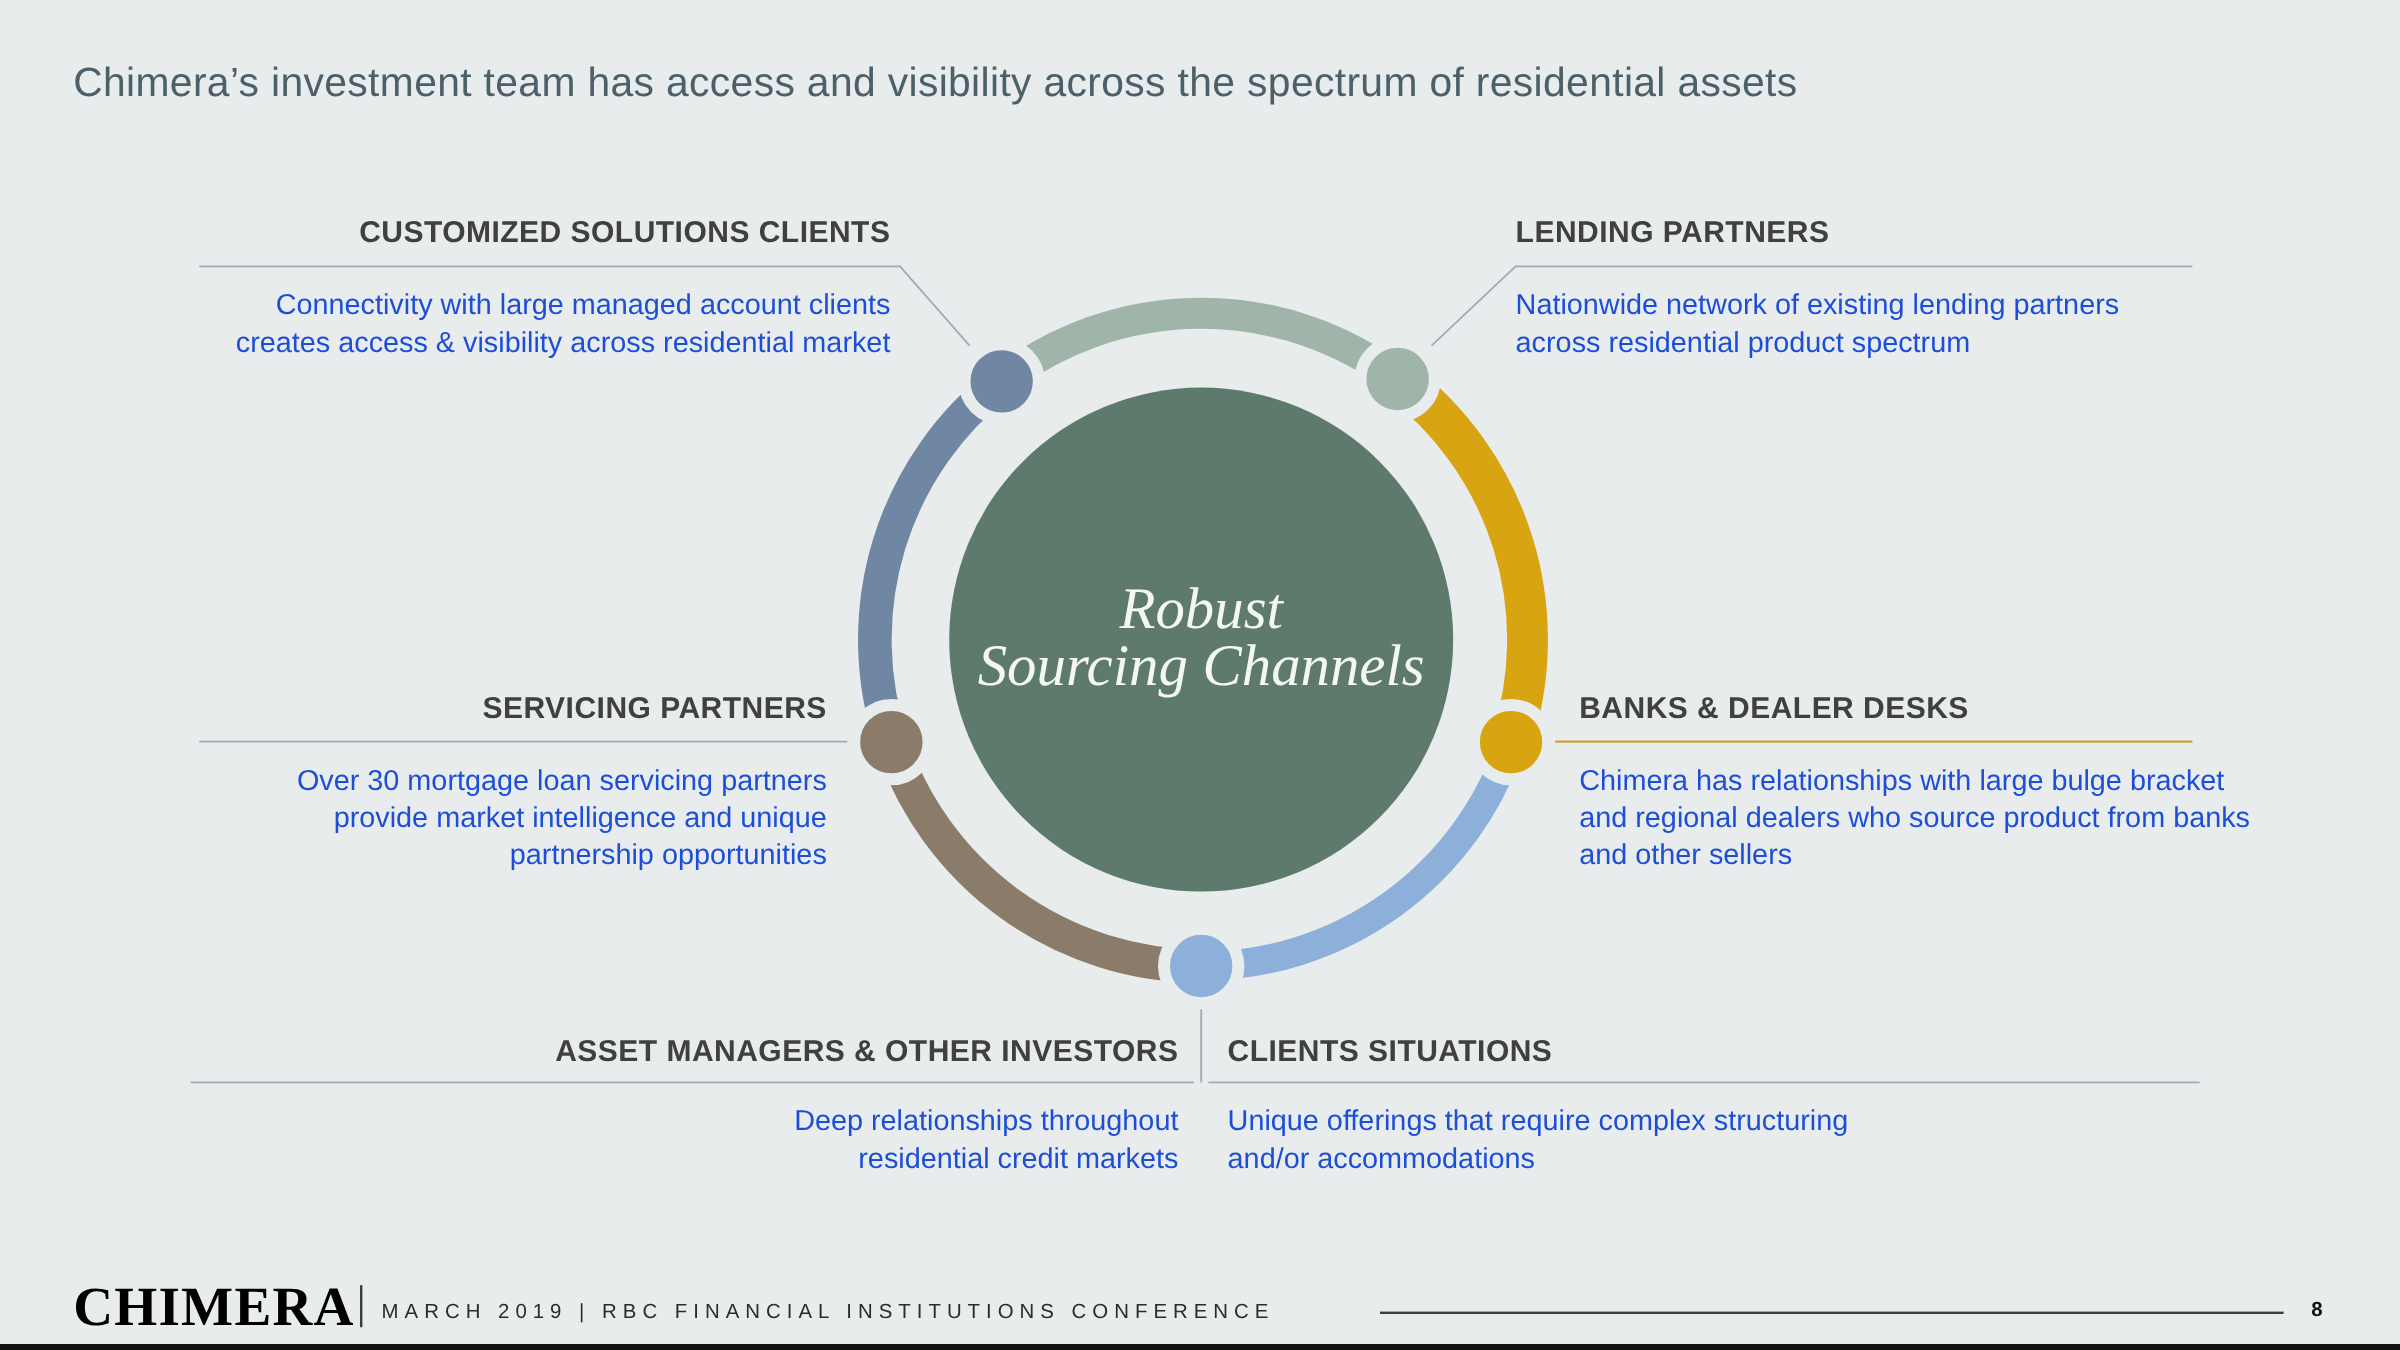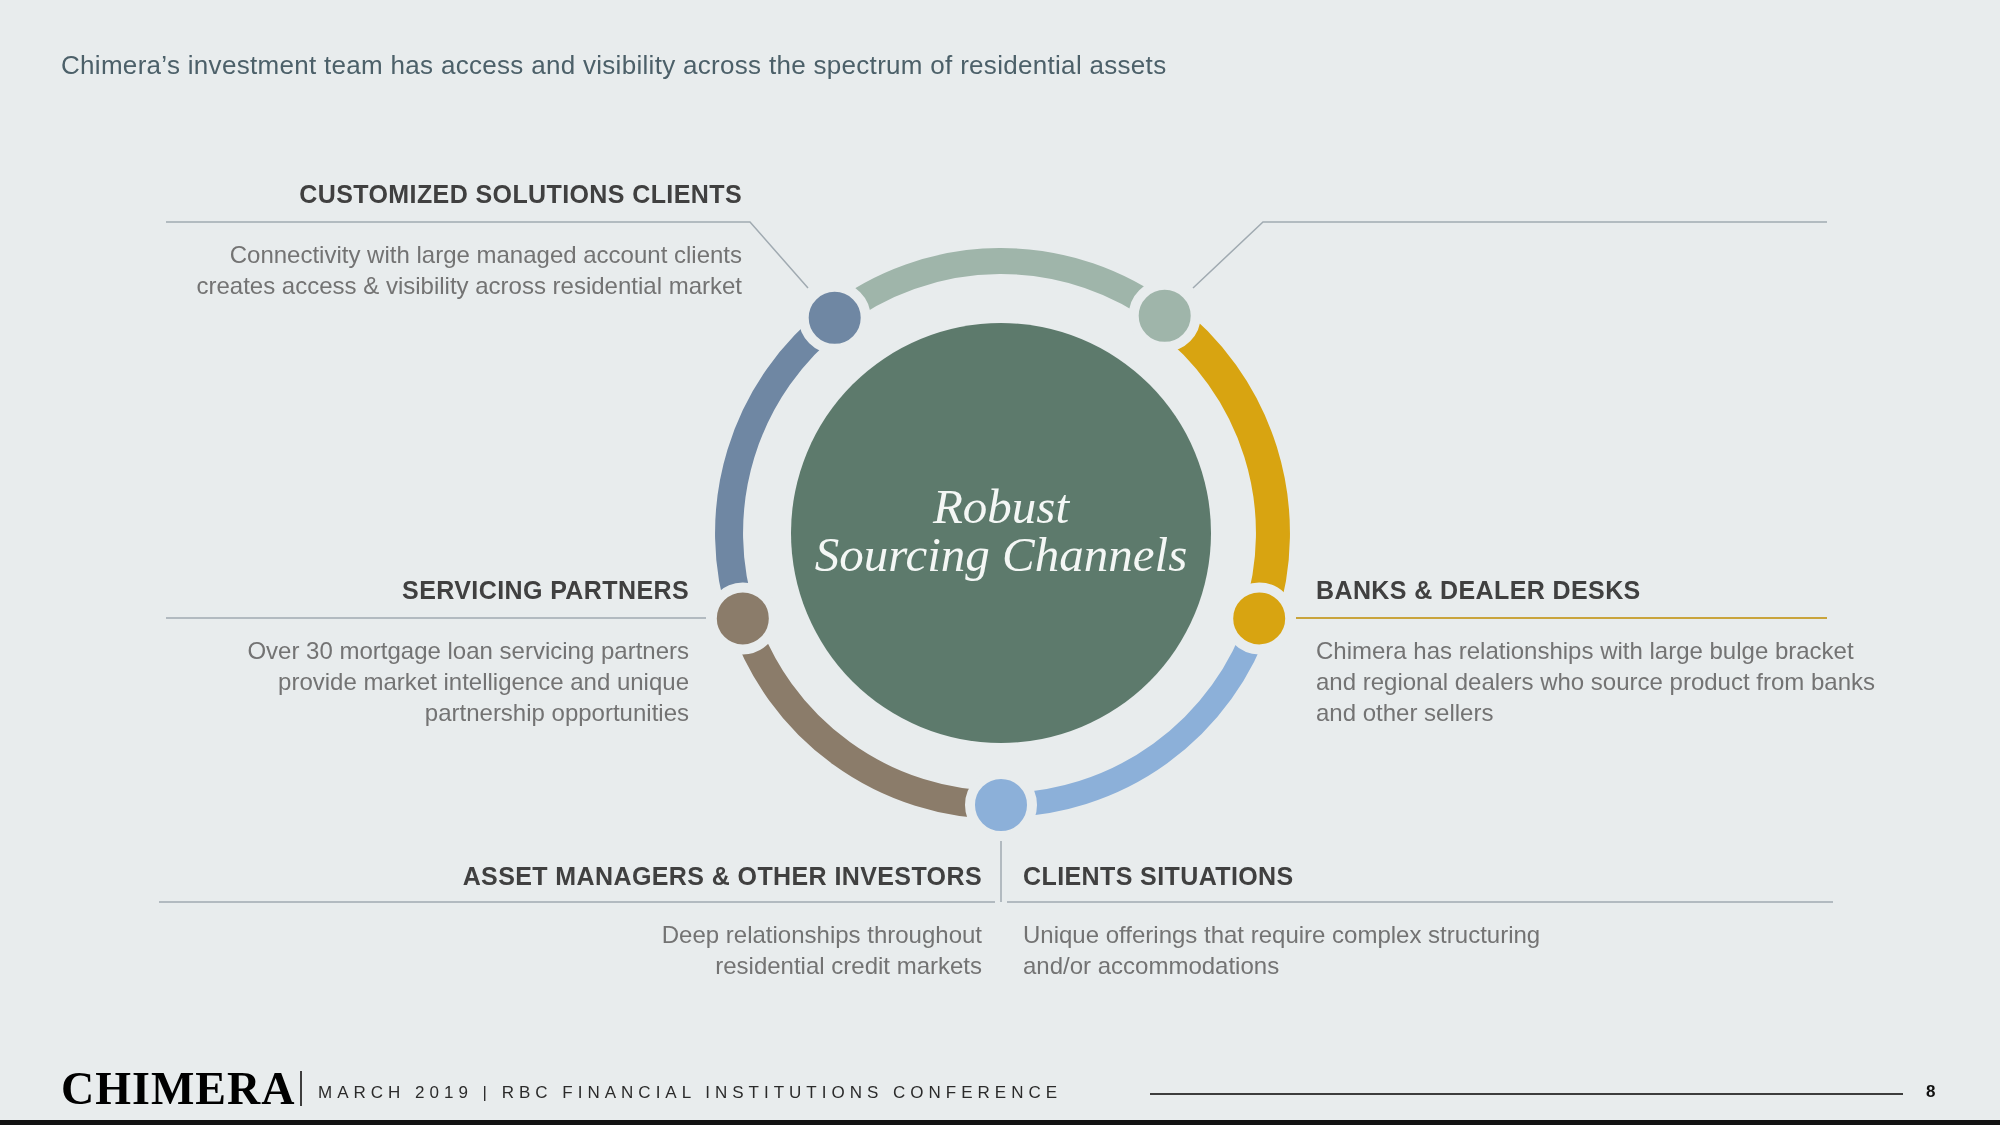--- a/index.html
+++ b/index.html
@@ -11,21 +11,21 @@
     width: 2000px;
     height: 1125px;
     background: #e8eced;
     overflow: hidden;
   }
 
   .page-title {
     position: absolute;
     left: 61px;
     top: 50px;
-    font-size: 26px;
+    font-size: 34px;
     font-weight: 400;
     color: #4c6069;
     letter-spacing: 0.3px;
   }
 
   .diagram-svg { position: absolute; left: 0; top: 0; }
 
   .center-label {
     position: absolute;
     left: 1001px;
@@ -48,21 +48,21 @@
     font-weight: bold;
     color: #404040;
     letter-spacing: 0.4px;
     white-space: pre-line;
   }
 
   .section-body {
     margin-top: 30px;
     font-size: 24px;
     line-height: 31px;
-    color: #737373;
+    color: #1d4ed8;
     white-space: pre-line;
   }
 
   #sec-csc { left: 160px; top: 180px; width: 582px; }
   #sec-lp  { left: 1263px; top: 180px; width: 600px; }
   #sec-sp  { left: 160px; top: 576px; width: 529px; }
   #sec-bdd { left: 1316px; top: 576px; width: 560px; }
   #sec-am  { left: 260px; top: 862px; width: 722px; }
   #sec-ss  { left: 1023px; top: 862px; width: 640px; }
   #sec-am .section-body, #sec-ss .section-body { margin-top: 28px; }
@@ -152,20 +152,25 @@
 
   <div class="center-label">Robust
 Sourcing Channels</div>
 
   <div class="section align-right" id="sec-csc">
     <div class="section-heading">CUSTOMIZED SOLUTIONS CLIENTS</div>
     <div class="section-body">Connectivity with large managed account clients
 creates access &amp; visibility across residential market</div>
   </div>
 
+  <div class="section" id="sec-lp">
+    <div class="section-heading">LENDING PARTNERS</div>
+    <div class="section-body">Nationwide network of existing lending partners
+across residential product spectrum</div>
+  </div>
 
   <div class="section align-right" id="sec-sp">
     <div class="section-heading">SERVICING PARTNERS</div>
     <div class="section-body">Over 30 mortgage loan servicing partners
 provide market intelligence and unique
 partnership opportunities</div>
   </div>
 
   <div class="section" id="sec-bdd">
     <div class="section-heading">BANKS &amp; DEALER DESKS</div>

